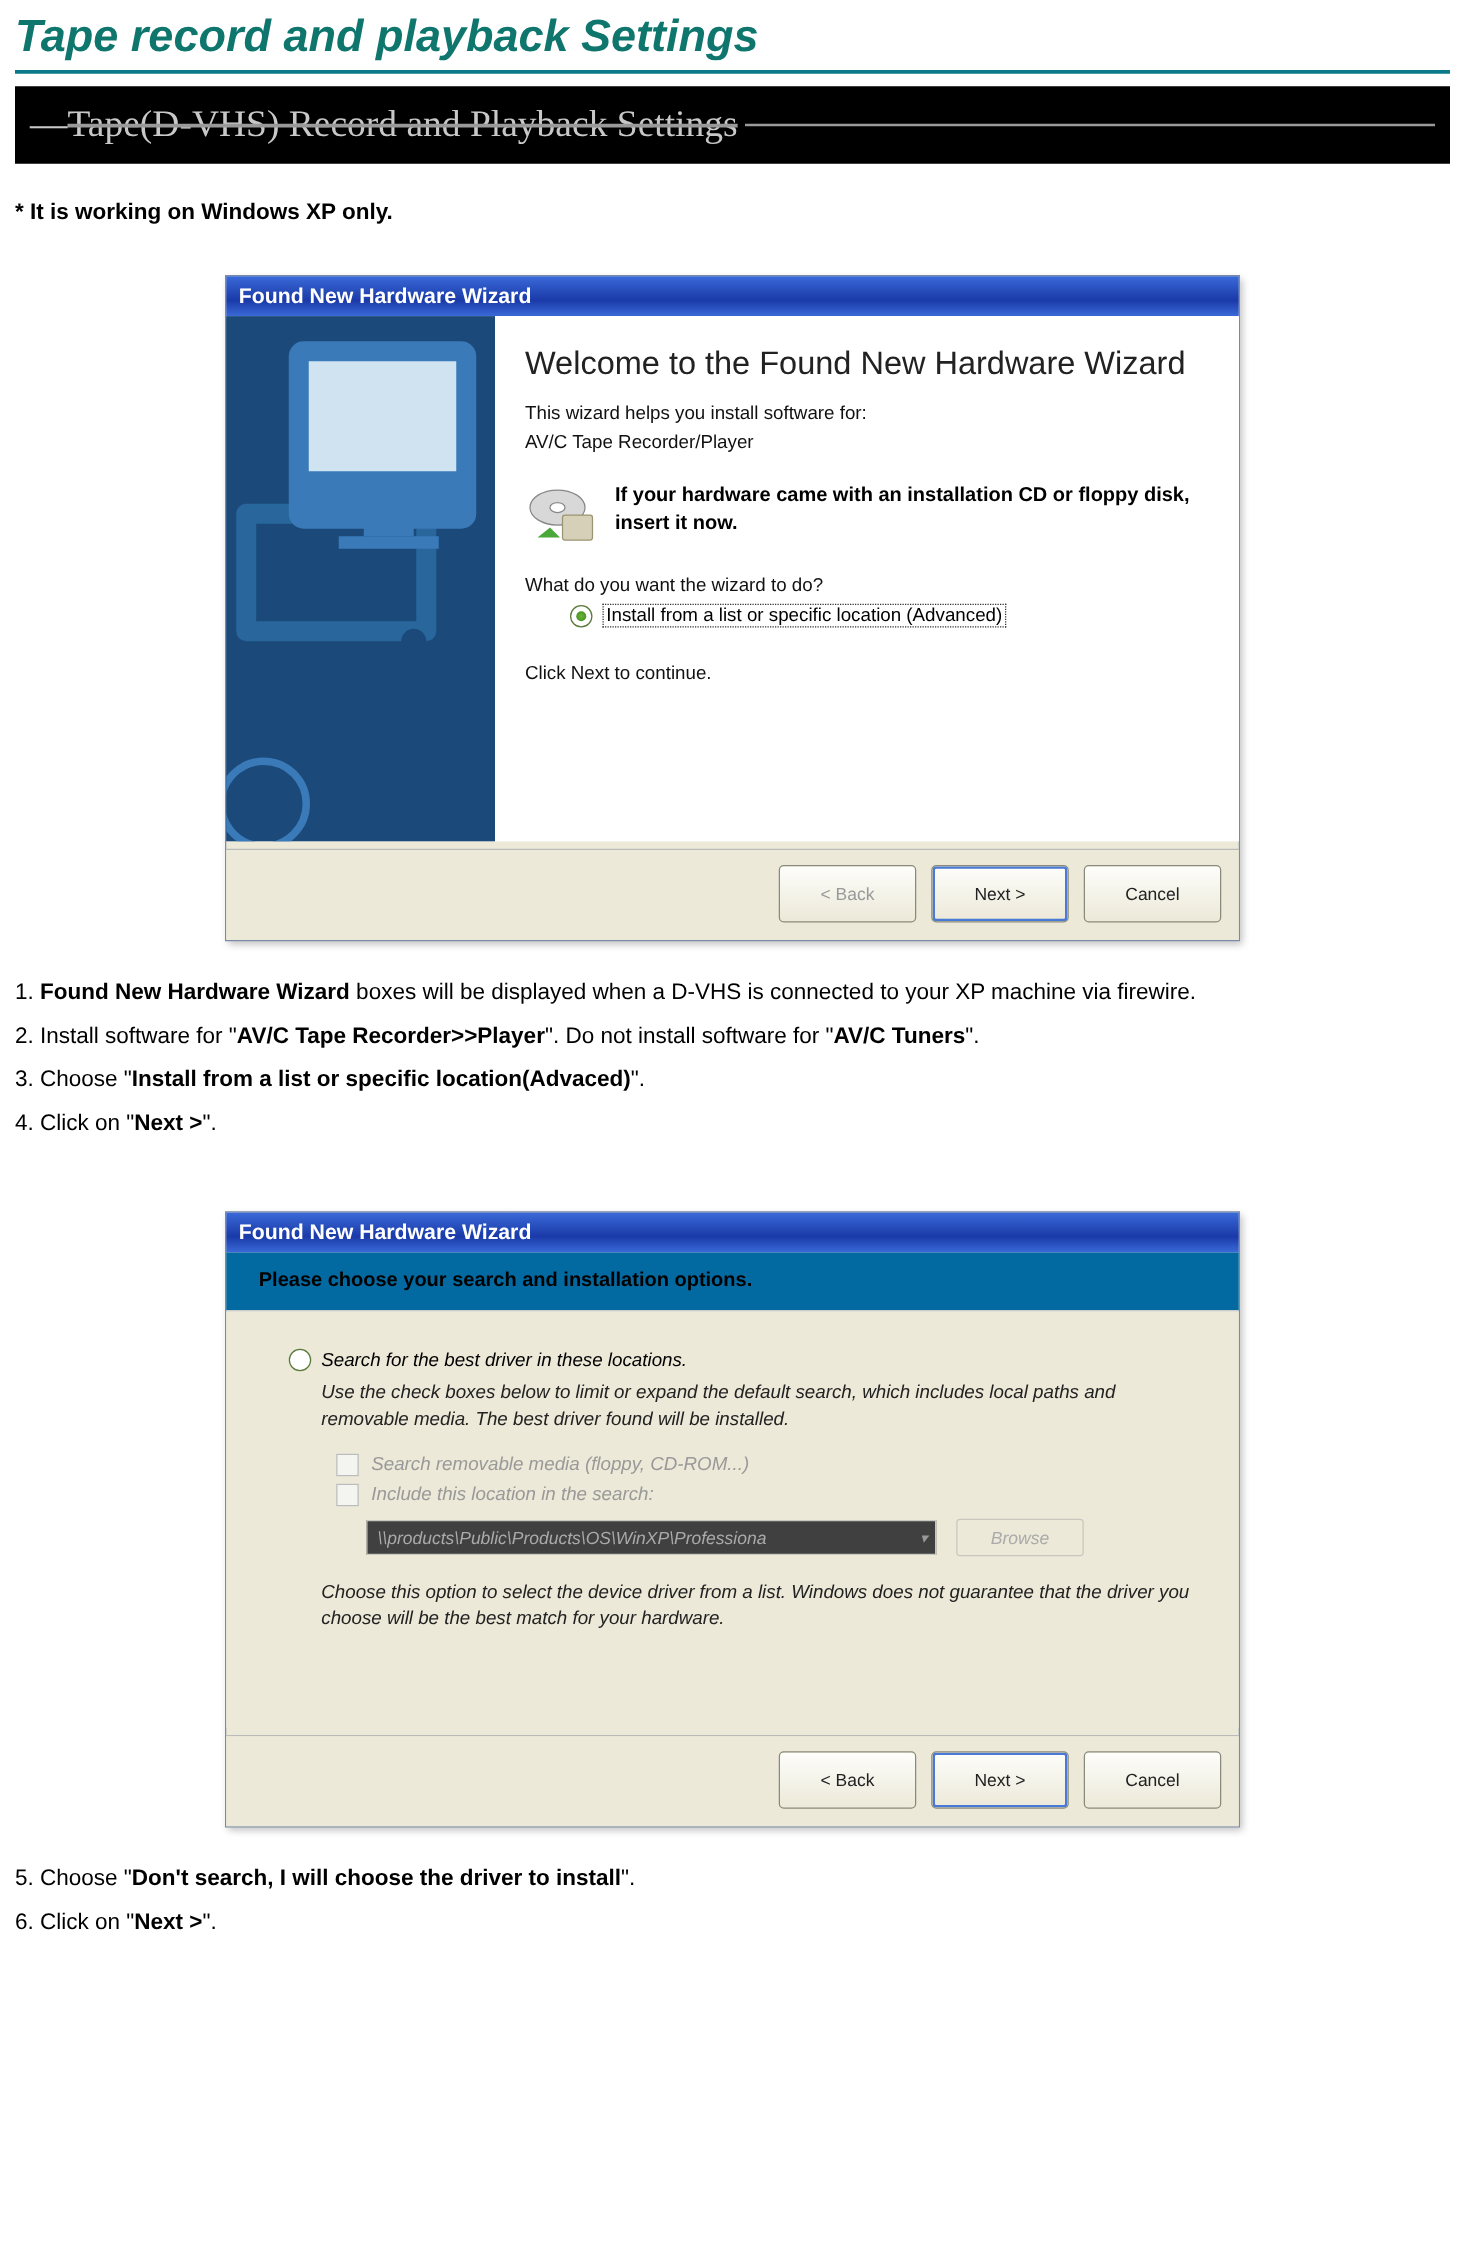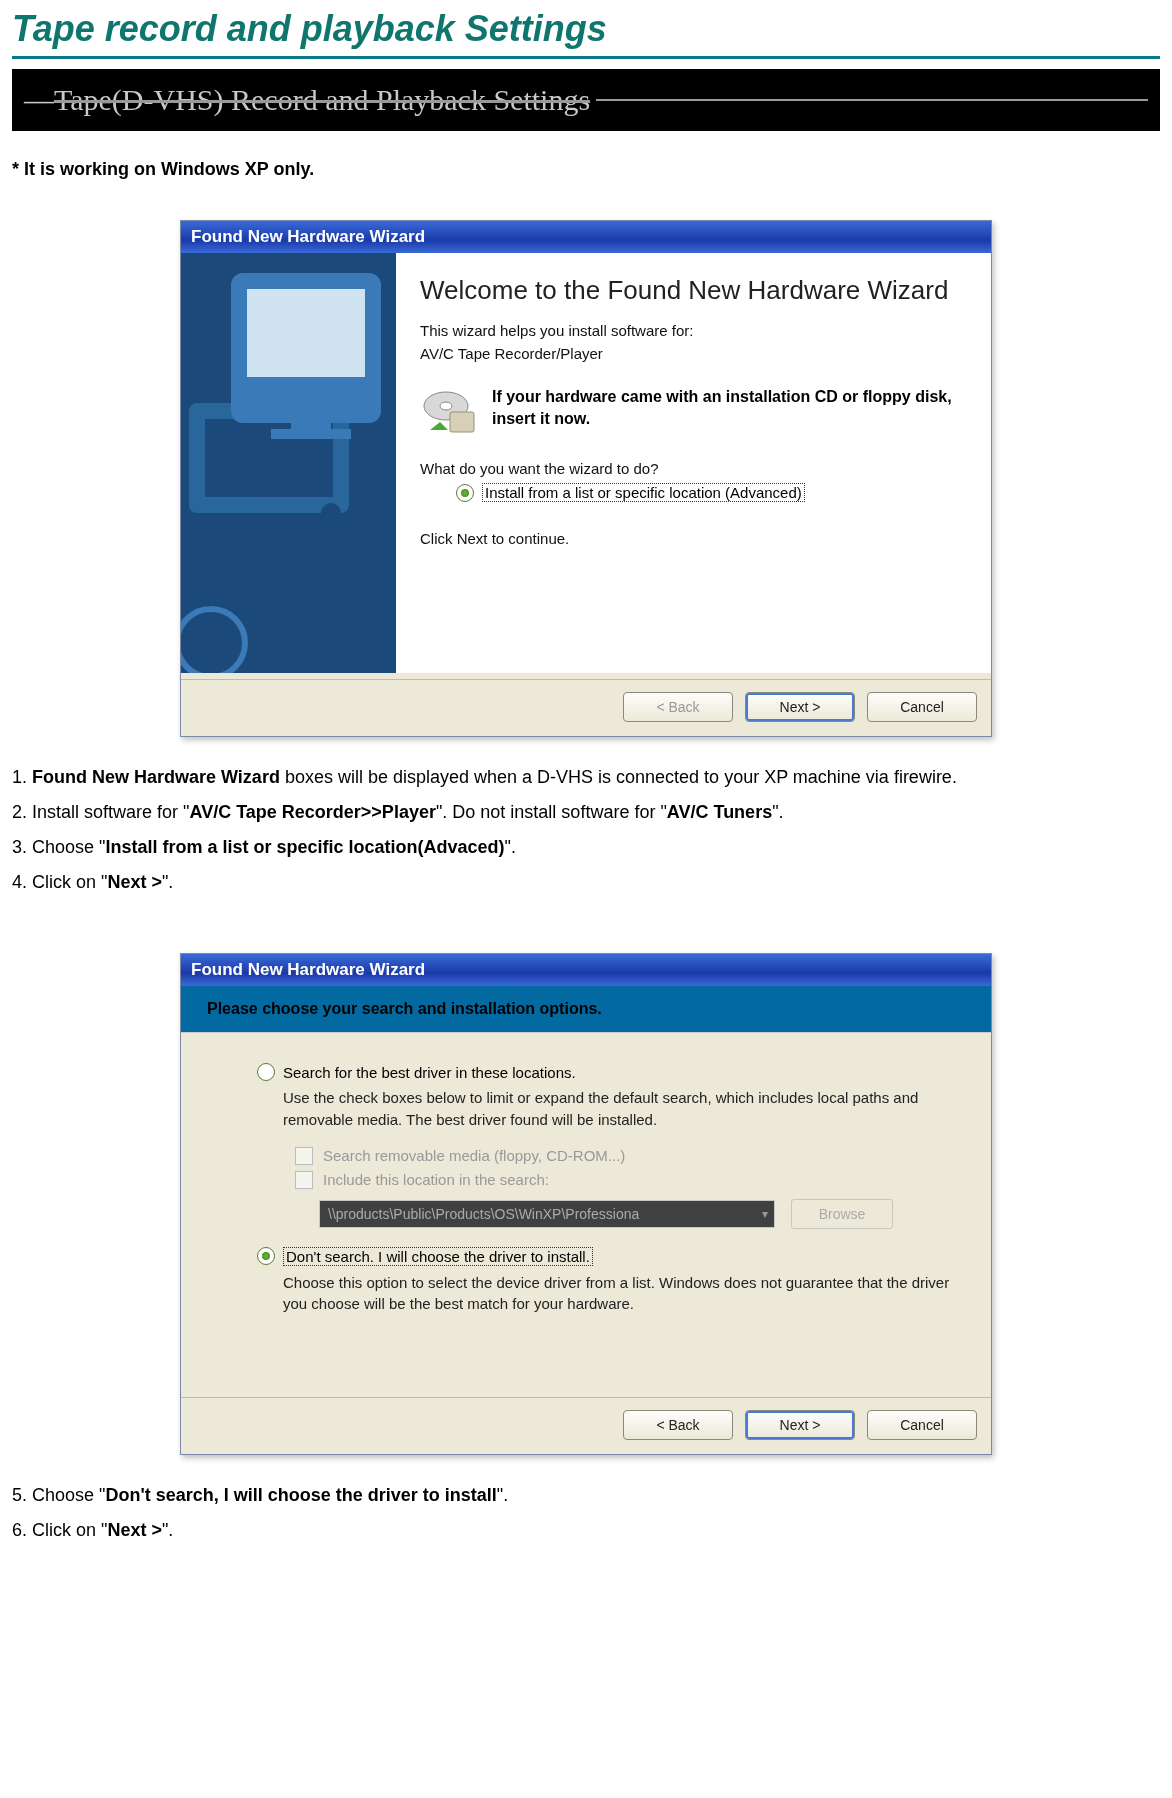--- a/index.html
+++ b/index.html
@@ -118,43 +118,44 @@
     border: 1px dotted #333;
     padding: 0 2px;
   }
   .wizard-sep { height: 1px; background: #bbb; margin: 6px 0 0 0; }
   .wizard-buttons {
     display: flex; justify-content: flex-end; gap: 12px;
     padding: 12px 14px 14px 14px;
     background: #ece9d8;
   }
   .win-btn {
-    min-width: 110px; height: 30px;
+    min-width: 110px; height: 46px;
     background: linear-gradient(#fdfdfb, #ece9d8);
     border: 1px solid #8a8a7a;
     border-radius: 4px;
     font-family: Tahoma, Arial, sans-serif;
     font-size: 14px;
     color:#222;
     display:inline-flex; align-items:center; justify-content:center;
   }
   .win-btn.disabled { color:#999; }
   .win-btn.primary { box-shadow: 0 0 0 2px #4a7ad8 inset; }
 
   
   .wizard-head2 {
     background: #0369a1;
     padding: 14px 26px 14px 26px;
     border-bottom: 1px solid #ccc;
   }
   .wizard-head2 .h { font-weight: bold; font-size: 16px; }
   .wizard-body2 {
     background: #ece9d8;
-    padding: 26px 28px 60px 76px;
+    padding: 26px 28px 60px 50px;
     font-size: 15px;
+    font-style: italic;
   }
   .sub { margin: 6px 0 16px 26px; color:#222; line-height:1.45; }
   .chk-row { display:flex; align-items:center; gap:10px; margin: 6px 0 6px 38px; color:#999; }
   .chk {
     width:16px; height:16px; border:1px solid #bbb; background:#f5f5f0;
     flex:0 0 auto;
   }
   .path-row { display:flex; align-items:center; gap:16px; margin: 10px 0 18px 62px; }
   .combo {
     flex:0 1 440px; height:26px; border:1px solid #c8c8c0;
@@ -285,24 +286,20 @@
         <span>Include this location in the search:</span>
       </div>
       <div class="path-row">
         <div class="combo">
           <span>\\products\Public\Products\OS\WinXP\Professiona</span>
           <span class="chev">▾</span>
         </div>
         <div class="browse-btn">Browse</div>
       </div>
 
-      <div class="radio-row" style="margin-left:0">
-        <span class="radio selected"></span>
-        <span class="dotted">Don't search. I will choose the driver to install.</span>
-      </div>
       <div class="sub">Choose this option to select the device driver from a list.  Windows does not guarantee that the driver you choose will be the best match for your hardware.</div>
     </div>
     <div class="wizard-sep"></div>
     <div class="wizard-buttons">
       <button class="win-btn">&lt; Back</button>
       <button class="win-btn primary">Next &gt;</button>
       <button class="win-btn">Cancel</button>
     </div>
   </div>
 

